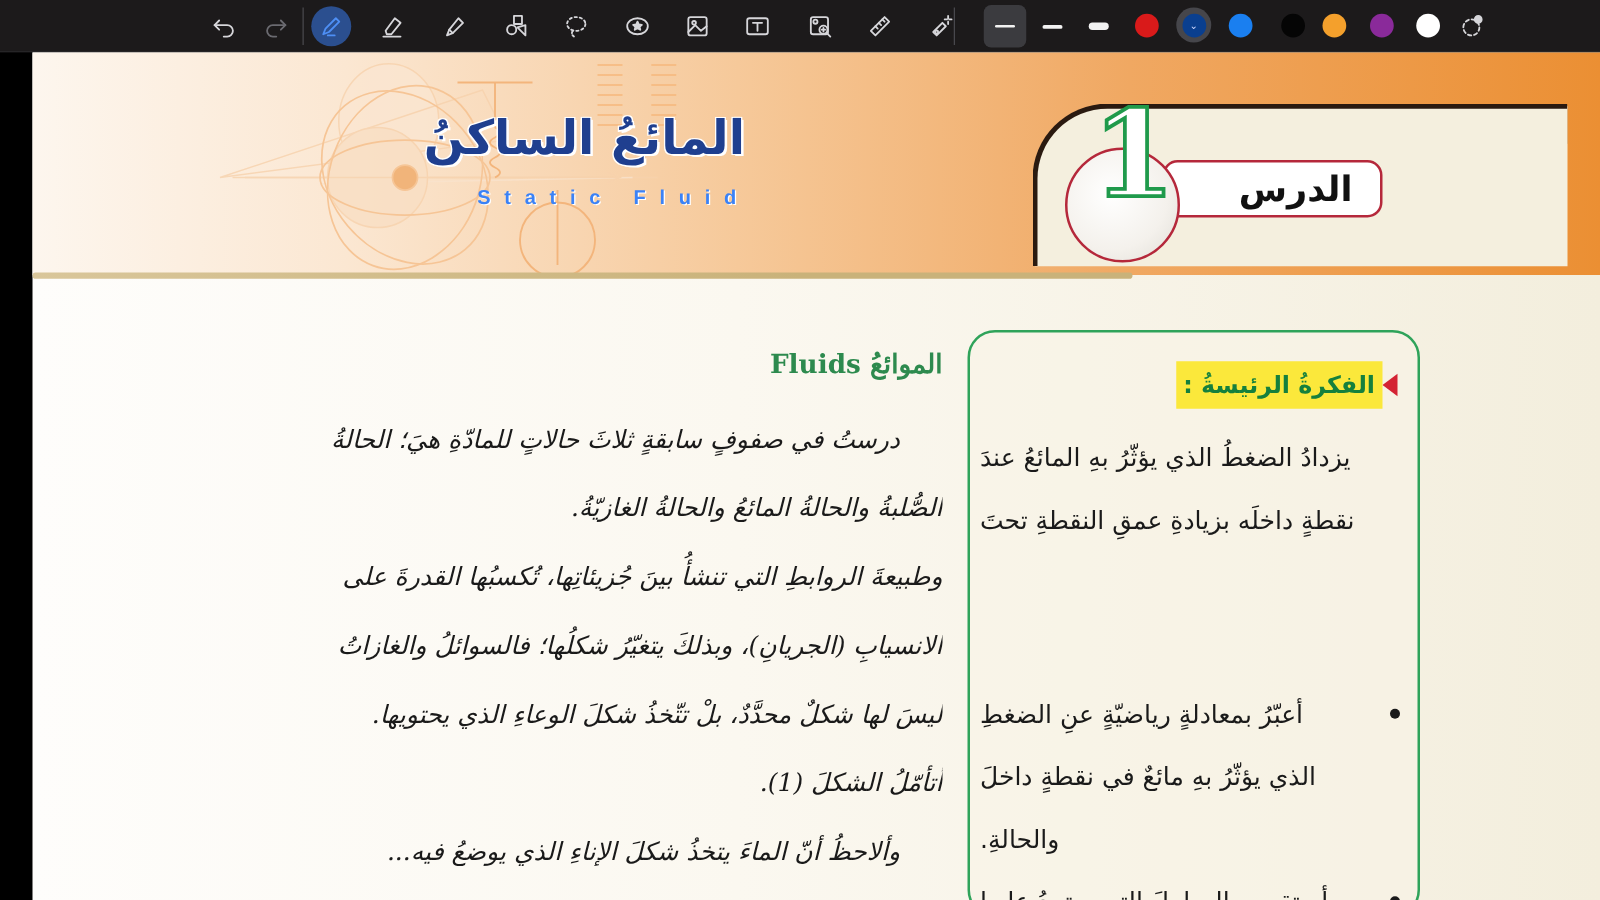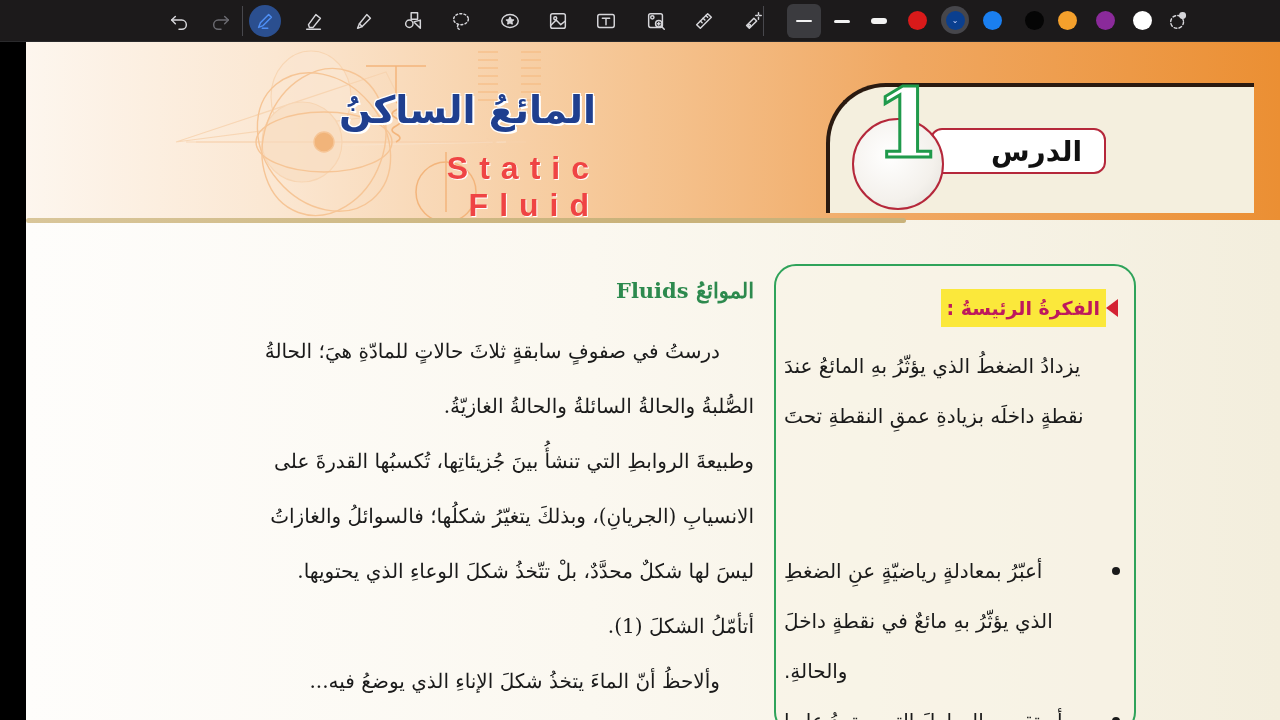--- a/index.html
+++ b/index.html
@@ -61,21 +61,21 @@
 
   .title-ar {
     position: absolute; left: 296px; top: 88px; width: 300px; text-align: right;
     direction: rtl; font-family: "DejaVu Sans", sans-serif; font-weight: bold;
     font-size: 38px; color: #1f3f8f; letter-spacing: 1px;
     text-shadow: 2px 2px 0 #fff, -1px -1px 0 #fff, 1px -1px 0 #fff, -1px 1px 0 #fff;
   }
   .title-en {
     position: absolute; left: 300px; top: 150px; width: 300px; text-align: right;
     font-family: "Liberation Sans", sans-serif; font-weight: bold;
-    font-size: 32px; color: #ef4444; letter-spacing: 11px;
+    font-size: 16px; color: #3b82f6; letter-spacing: 11px;
     text-shadow: 1px 1px 0 #fff;
   }
 
   
   .lesson-tab {
     position: absolute; left: 826px; top: 83px; width: 428px; height: 130px;
     border-top: 4px solid #2a1a10; border-left: 4px solid #2a1a10;
     border-top-left-radius: 60px; background: #f4efde;
   }
   .lesson-pill {
@@ -101,35 +101,35 @@
   
   .col-left {
     position: absolute; left: 112px; top: 278px; width: 642px; direction: rtl;
     font-family: "DejaVu Serif", serif; color: #1a1a1a;
   }
   .section-heading {
     text-align: right; font-family: "DejaVu Serif", serif; font-weight: bold; font-size: 21px;
     color: #2d8a4e; margin-bottom: 14px; height: 32px;
   }
   .para { font-size: 20px; line-height: 55px; text-align: justify; text-align-last: right; }
-  .para .line { display: block; white-space: nowrap; text-align: left; height: 55px; overflow: hidden; }
+  .para .line { display: block; white-space: nowrap; text-align: left; height: 55px; overflow: hidden; font-style: italic; }
   .para .first { padding-right: 34px; }
 
   
   .side-box {
     position: absolute; left: 774px; top: 264px; width: 362px; height: 470px;
     border: 2px solid #2fa35a; border-radius: 22px; direction: rtl;
     background: rgba(248,244,230,0.6);
   }
   .box-heading {
     position: absolute; right: 16px; height: 40px; display: flex; align-items: center;
   }
   .box-heading .label {
     background: #fbe83b; padding: 2px 6px; font-family: "DejaVu Sans", sans-serif;
-    font-size: 19px; font-weight: bold; color: #be185d; line-height: 34px; text-align: center;
+    font-size: 19px; font-weight: bold; color: #15803d; line-height: 34px; text-align: center;
   }
   .box-heading .arrow {
     width: 0; height: 0; border-top: 9px solid transparent; border-bottom: 9px solid transparent;
     border-right: 12px solid #d42333; margin-left: 0;
   }
   .box-text {
     position: absolute; right: 14px; width: 336px;
     font-family: "DejaVu Sans", sans-serif; font-size: 20px; color: #1a1a1a;
   }
   .box-text .line { display: block; height: 50px; line-height: 50px; white-space: nowrap; text-align: left; overflow: hidden; }
@@ -295,21 +295,21 @@
 <div class="lesson-pill">
   <span>الدرس</span>
 </div>
 <div class="lesson-circle"></div>
 <div class="lesson-num">1</div>
 
 <div class="col-left">
   <div class="section-heading">الموائعُ Fluids</div>
   <div class="para">
     <span class="line first">درستُ في صفوفٍ سابقةٍ ثلاثَ حالاتٍ للمادّةِ هيَ؛ الحالةُ</span>
-    <span class="line">الصُّلبةُ والحالةُ السائلةُ والحالةُ الغازيّةُ.</span>
+    <span class="line">الصُّلبةُ والحالةُ المائعُ والحالةُ الغازيّةُ.</span>
   </div>
   <div class="para">
     <span class="line">وطبيعةَ الروابطِ التي تنشأُ بينَ جُزيئاتِها، تُكسبُها القدرةَ على</span>
     <span class="line">الانسيابِ (الجريانِ)، وبذلكَ يتغيّرُ شكلُها؛ فالسوائلُ والغازاتُ</span>
     <span class="line">ليسَ لها شكلٌ محدَّدٌ، بلْ تتّخذُ شكلَ الوعاءِ الذي يحتويها.</span>
     <span class="line">أتأمّلُ الشكلَ (1).</span>
     <span class="line first">وألاحظُ أنّ الماءَ يتخذُ شكلَ الإناءِ الذي يوضعُ فيه...</span>
   </div>
 </div>
 

